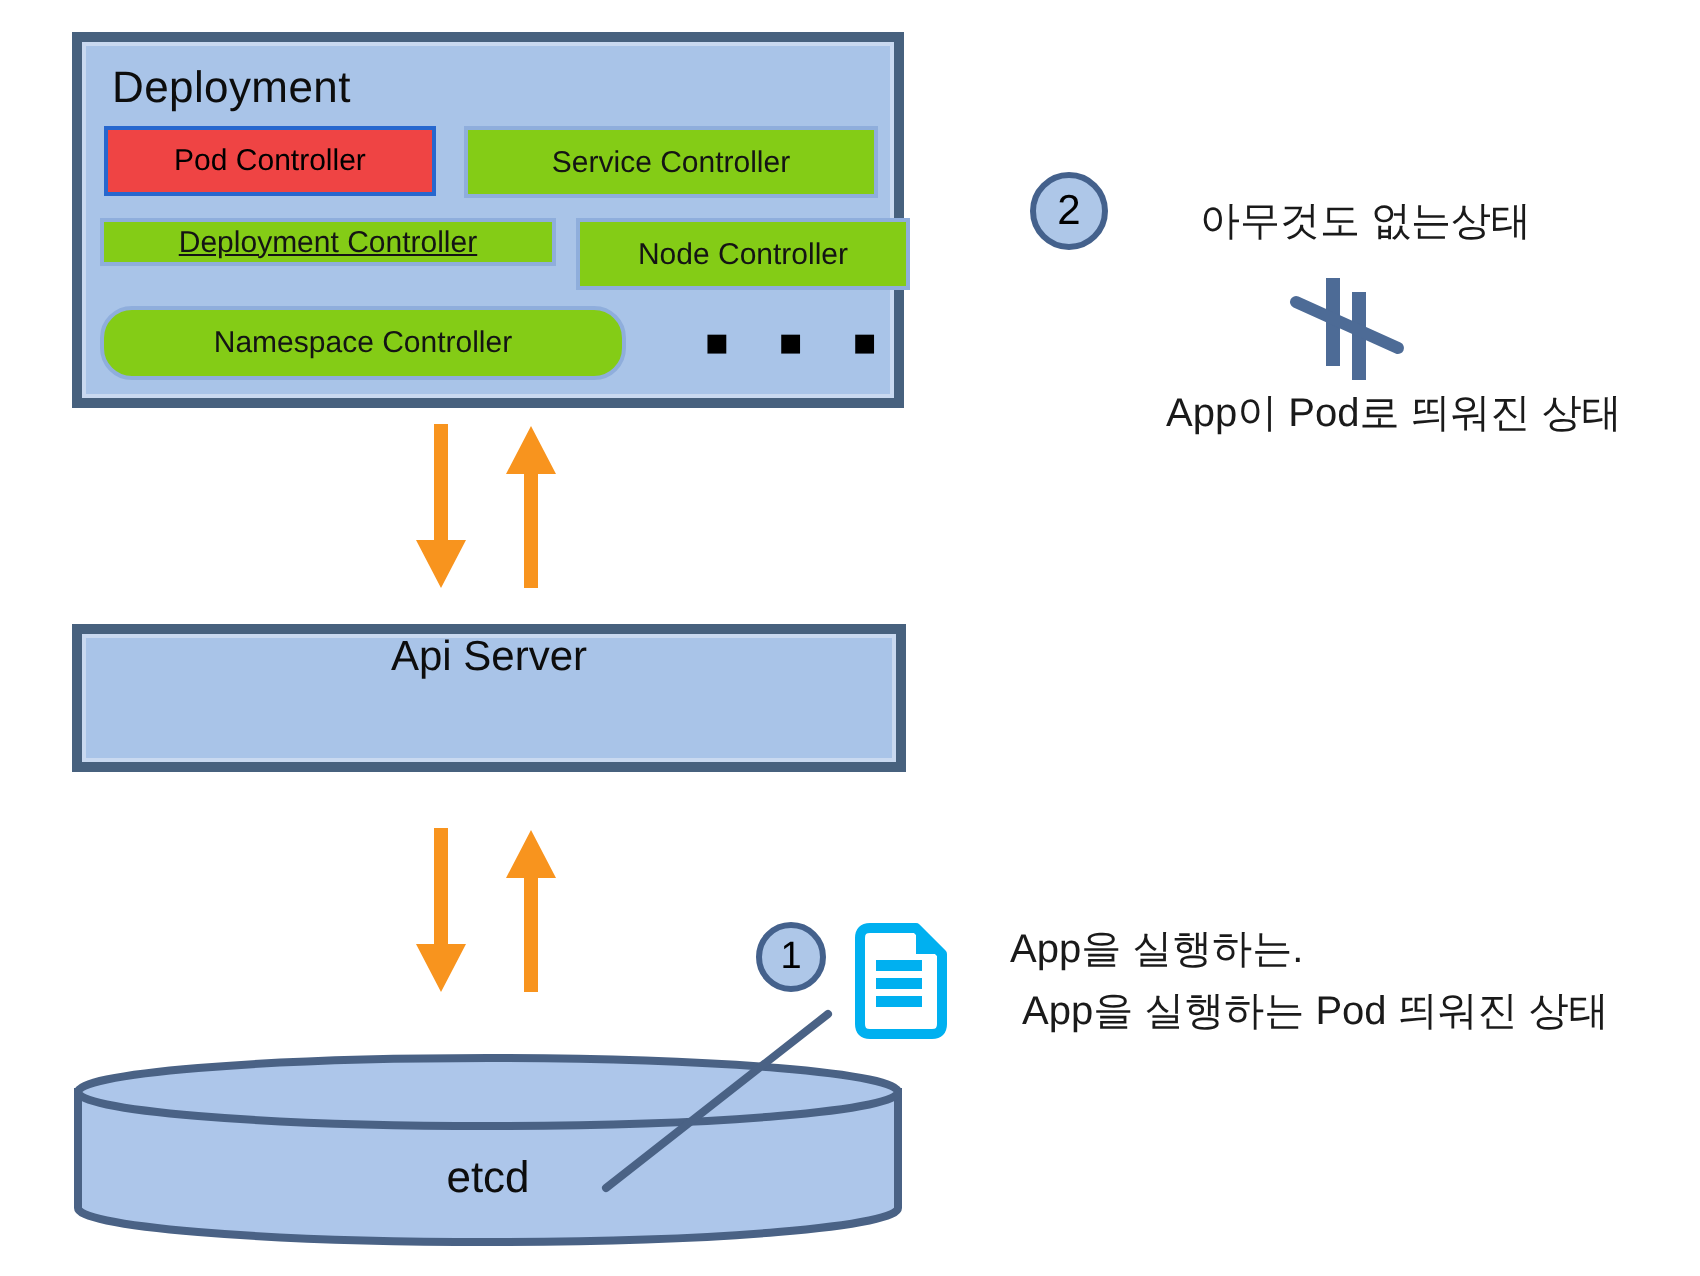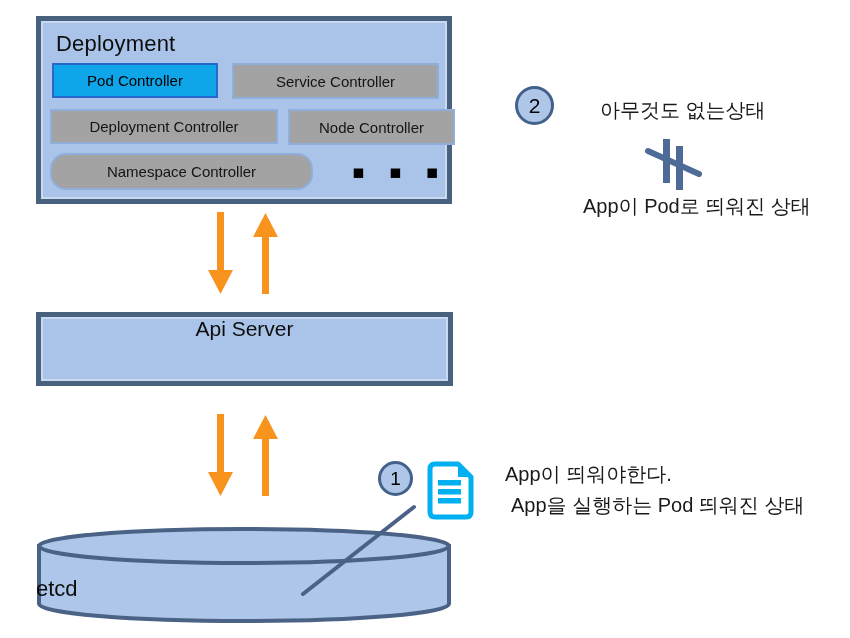--- a/index.html
+++ b/index.html
@@ -23,61 +23,61 @@
 
   .controller-title{
     position:absolute;left:15px;top:10px;font-size:22px;color:#0d0d0d;
     letter-spacing:0.2px;
   }
   .apiserver-title{font-size:21px;color:#0d0d0d;}
 
   
   .chip{
     position:absolute;box-sizing:border-box;
-    background:#a3a3a3;border:2px solid #8FAEDC;
+    background:#84cc16;border:2px solid #8FAEDC;
     display:flex;align-items:center;justify-content:center;
     font-size:15px;color:#141414;white-space:nowrap;
   }
-  .chip.highlight{background:#0ea5e9;border-color:#2767CE;color:#000;}
+  .chip.highlight{background:#ef4444;border-color:#2767CE;color:#000;}
 
   .ellipsis-dots{
     position:absolute;font-size:19px;color:#000;letter-spacing:9px;
     font-family:"DejaVu Sans",sans-serif;
   }
 
   
   .note{position:absolute;font-size:20px;color:#1a1a1a;white-space:nowrap;}
 
   
   .badge{
     position:absolute;border-radius:50%;
     background:#AEC7E8;border:3px solid #44618C;box-sizing:border-box;
     display:flex;align-items:center;justify-content:center;
     color:#000;
   }
   #badge-2{left:515px;top:86px;width:39px;height:39px;font-size:21px;}
   #badge-1{left:378px;top:461px;width:35px;height:35px;font-size:19px;}
 
   .etcd-label{
-    position:absolute;left:36px;top:576px;width:416px;
+    position:absolute;left:36px;top:576px;width:416px;text-align:center;
     font-size:22px;color:#0d0d0d;
   }
   svg{display:block;}
 </style>
 </head>
 <body>
 
 <div id="stage">
 
   <div id="controller-box" class="big-box">
     <div class="controller-title">Deployment</div>
   </div>
   <div class="chip highlight" style="left:52px;top:63px;width:166px;height:35px;">Pod Controller</div>
   <div class="chip" style="left:232px;top:63px;width:207px;height:36px;">Service Controller</div>
-  <div class="chip" style="left:50px;top:109px;width:228px;height:35px;">Deployment Controller</div>
+  <div class="chip" style="left:50px;top:109px;width:228px;height:24px;text-decoration:underline;">Deployment Controller</div>
   <div class="chip" style="left:288px;top:109px;width:167px;height:36px;">Node Controller</div>
   <div class="chip" style="left:50px;top:153px;width:263px;height:37px;border-radius:16px;">Namespace Controller</div>
   <div class="ellipsis-dots" style="left:352px;top:160px;">▪ ▪ ▪</div>
 
   <svg class="abs" style="left:200px;top:210px;" width="90" height="90" viewBox="0 0 90 90">
     <path fill="#F8941E" d="M17 2 H24 V60 H33 L20.5 84 L8 60 H17 Z"></path>
     <path fill="#F8941E" d="M62 84 H69 V27 H78 L65.5 3 L53 27 H62 Z"></path>
   </svg>
 
   <div id="apiserver-box" class="big-box">
@@ -110,16 +110,16 @@
   <div id="badge-1" class="badge">
     <span>1</span>
   </div>
   <svg class="abs" style="left:424px;top:460px;" width="52" height="62" viewBox="0 0 52 62">
     <path d="M11 4 H34 L47 17 V52 Q47 57 42 57 H11 Q6 57 6 52 V9 Q6 4 11 4 Z" fill="#ffffff" stroke="#00B0F0" stroke-width="5" stroke-linejoin="round"></path>
     <path d="M34 4 V17 H47 Z" fill="#00B0F0"></path>
     <rect x="14" y="20" width="23" height="5.5" fill="#00B0F0"></rect>
     <rect x="14" y="29" width="23" height="5.5" fill="#00B0F0"></rect>
     <rect x="14" y="38" width="23" height="5.5" fill="#00B0F0"></rect>
   </svg>
-  <div class="note" style="left:505px;top:461px;">App이 띄워야한다.</div>
+  <div class="note" style="left:505px;top:461px;">App을 실행하는.</div>
   <div class="note" style="left:511px;top:492px;">App을 실행하는 Pod 띄워진 상태</div>
 
 </div>
 
 </body></html>

